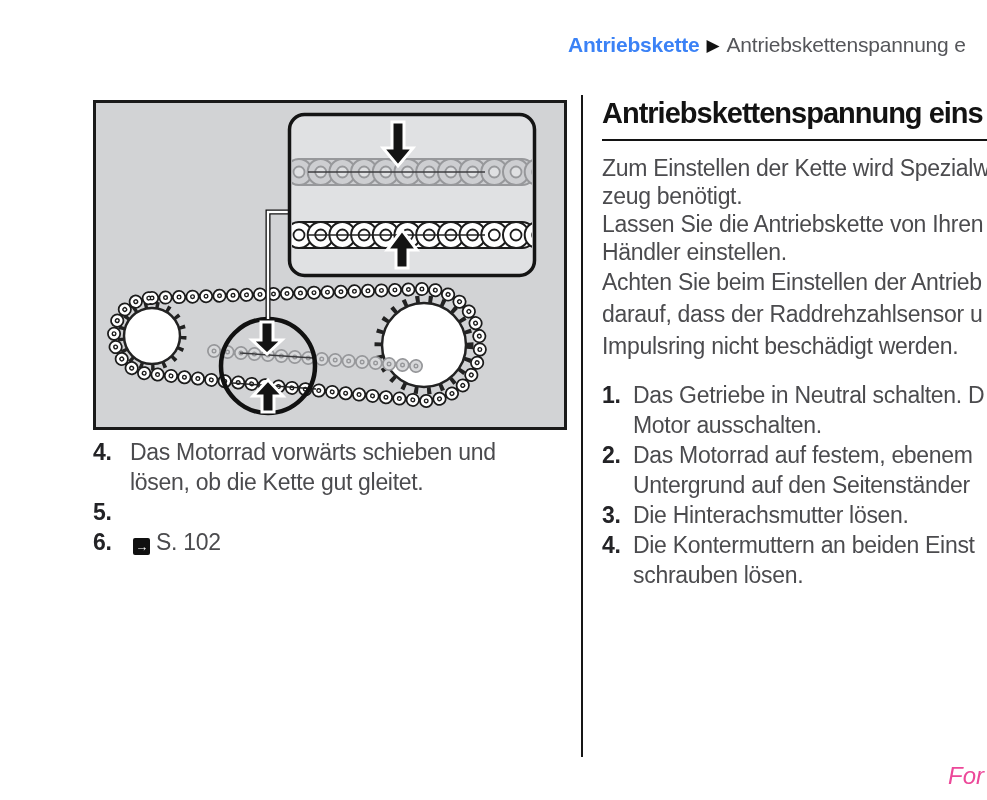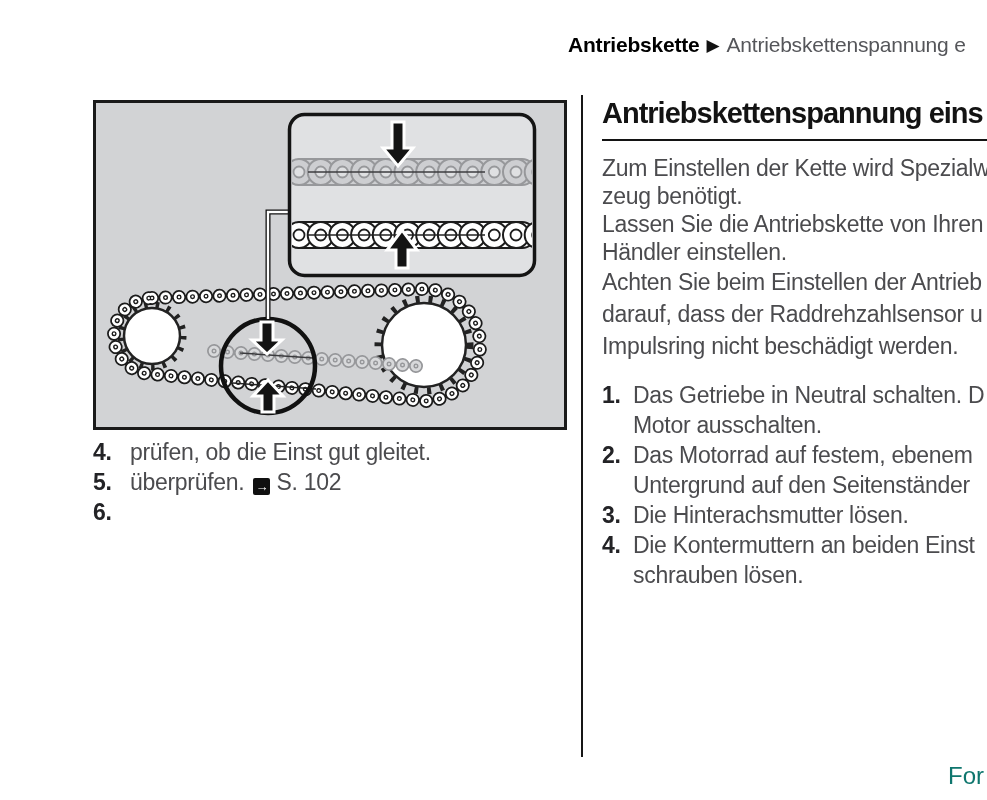--- a/index.html
+++ b/index.html
@@ -8,21 +8,21 @@
     background:#ffffff;
     font-family:"Liberation Sans", sans-serif;
   }
   .abs{position:absolute;}
 
   
   #breadcrumb{
     left:568px;top:33px;
     font-size:21px;color:#55565a;white-space:nowrap;letter-spacing:-0.2px;
   }
-  #breadcrumb .sec{font-weight:bold;color:#000000;}
+  #breadcrumb .sec{font-weight:bold;color:#3b82f6;}
   #breadcrumb .tri{color:#121212;font-size:17px;margin:0 7px;display:inline-block;transform:translateY(-1px);}
 
   
   #figure-box{left:93px;top:100px;width:474px;height:330px;}
 
   
   #left-list{
     left:93px;top:437px;width:505px;
     font-size:23px;line-height:30px;color:#4b4b4e;letter-spacing:-0.3px;
   }
@@ -53,21 +53,21 @@
   #para2{margin-top:0;line-height:32px;}
   #right-list{
     margin-top:18px;
     font-size:23px;line-height:30px;color:#4b4b4e;letter-spacing:-0.3px;
   }
   #right-list .li-num{width:31px;}
 
   
   #continued{
     left:948px;top:762px;
-    font-size:24px;color:#0f766e;white-space:nowrap;
+    font-size:24px;font-style:italic;color:#ec4899;white-space:nowrap;
   }
 </style>
 </head>
 <body>
 
 <div class="abs" id="breadcrumb">
   <span class="sec">Antriebskette</span><span class="tri">▶</span><span>Antriebskettenspannung e</span>
 </div>
 
 <div class="abs" id="figure-box">
@@ -179,32 +179,33 @@
     <polygon points="299,22 311,22 311,48 320,48 305,66 290,48 299,48" fill="#141414" stroke="#ffffff" stroke-width="3"></polygon>
     <polygon points="303,168 315,168 315,150 324,150 309,130 294,150 303,150" fill="#141414" stroke="#ffffff" stroke-width="3"></polygon>
   </g>
 </svg>
 </div>
 
 <div class="abs" id="left-list">
     <div class="li-row">
       <span class="li-num">4.</span>
       <div class="li-body">
-        <div class="pline"><span>prüfen, ob die Einst gut gleitet.</span></div>
+        <div class="pline"><span>Das Motorrad vorwärts schieben und</span></div>
+        <div class="pline"><span>lösen, ob die Kette gut gleitet.</span></div>
       </div>
     </div>
     <div class="li-row">
       <span class="li-num">5.</span>
       <div class="li-body">
-        <div class="pline"><span>überprüfen. </span><span class="ref-link"><span class="ref-icon">→</span><span>S. 102</span></span></div>
       </div>
     </div>
     <div class="li-row">
       <span class="li-num">6.</span>
       <div class="li-body">
+        <div class="pline"><span class="ref-link"><span class="ref-icon">→</span><span>S. 102</span></span></div>
       </div>
     </div>
   </div>
 
 <div class="abs" id="divider"></div>
 
 <div class="abs" id="right-col">
   <div id="right-heading">Antriebskettenspannung eins</div>
   <div id="heading-rule"></div>
   <div class="para" id="para1">

